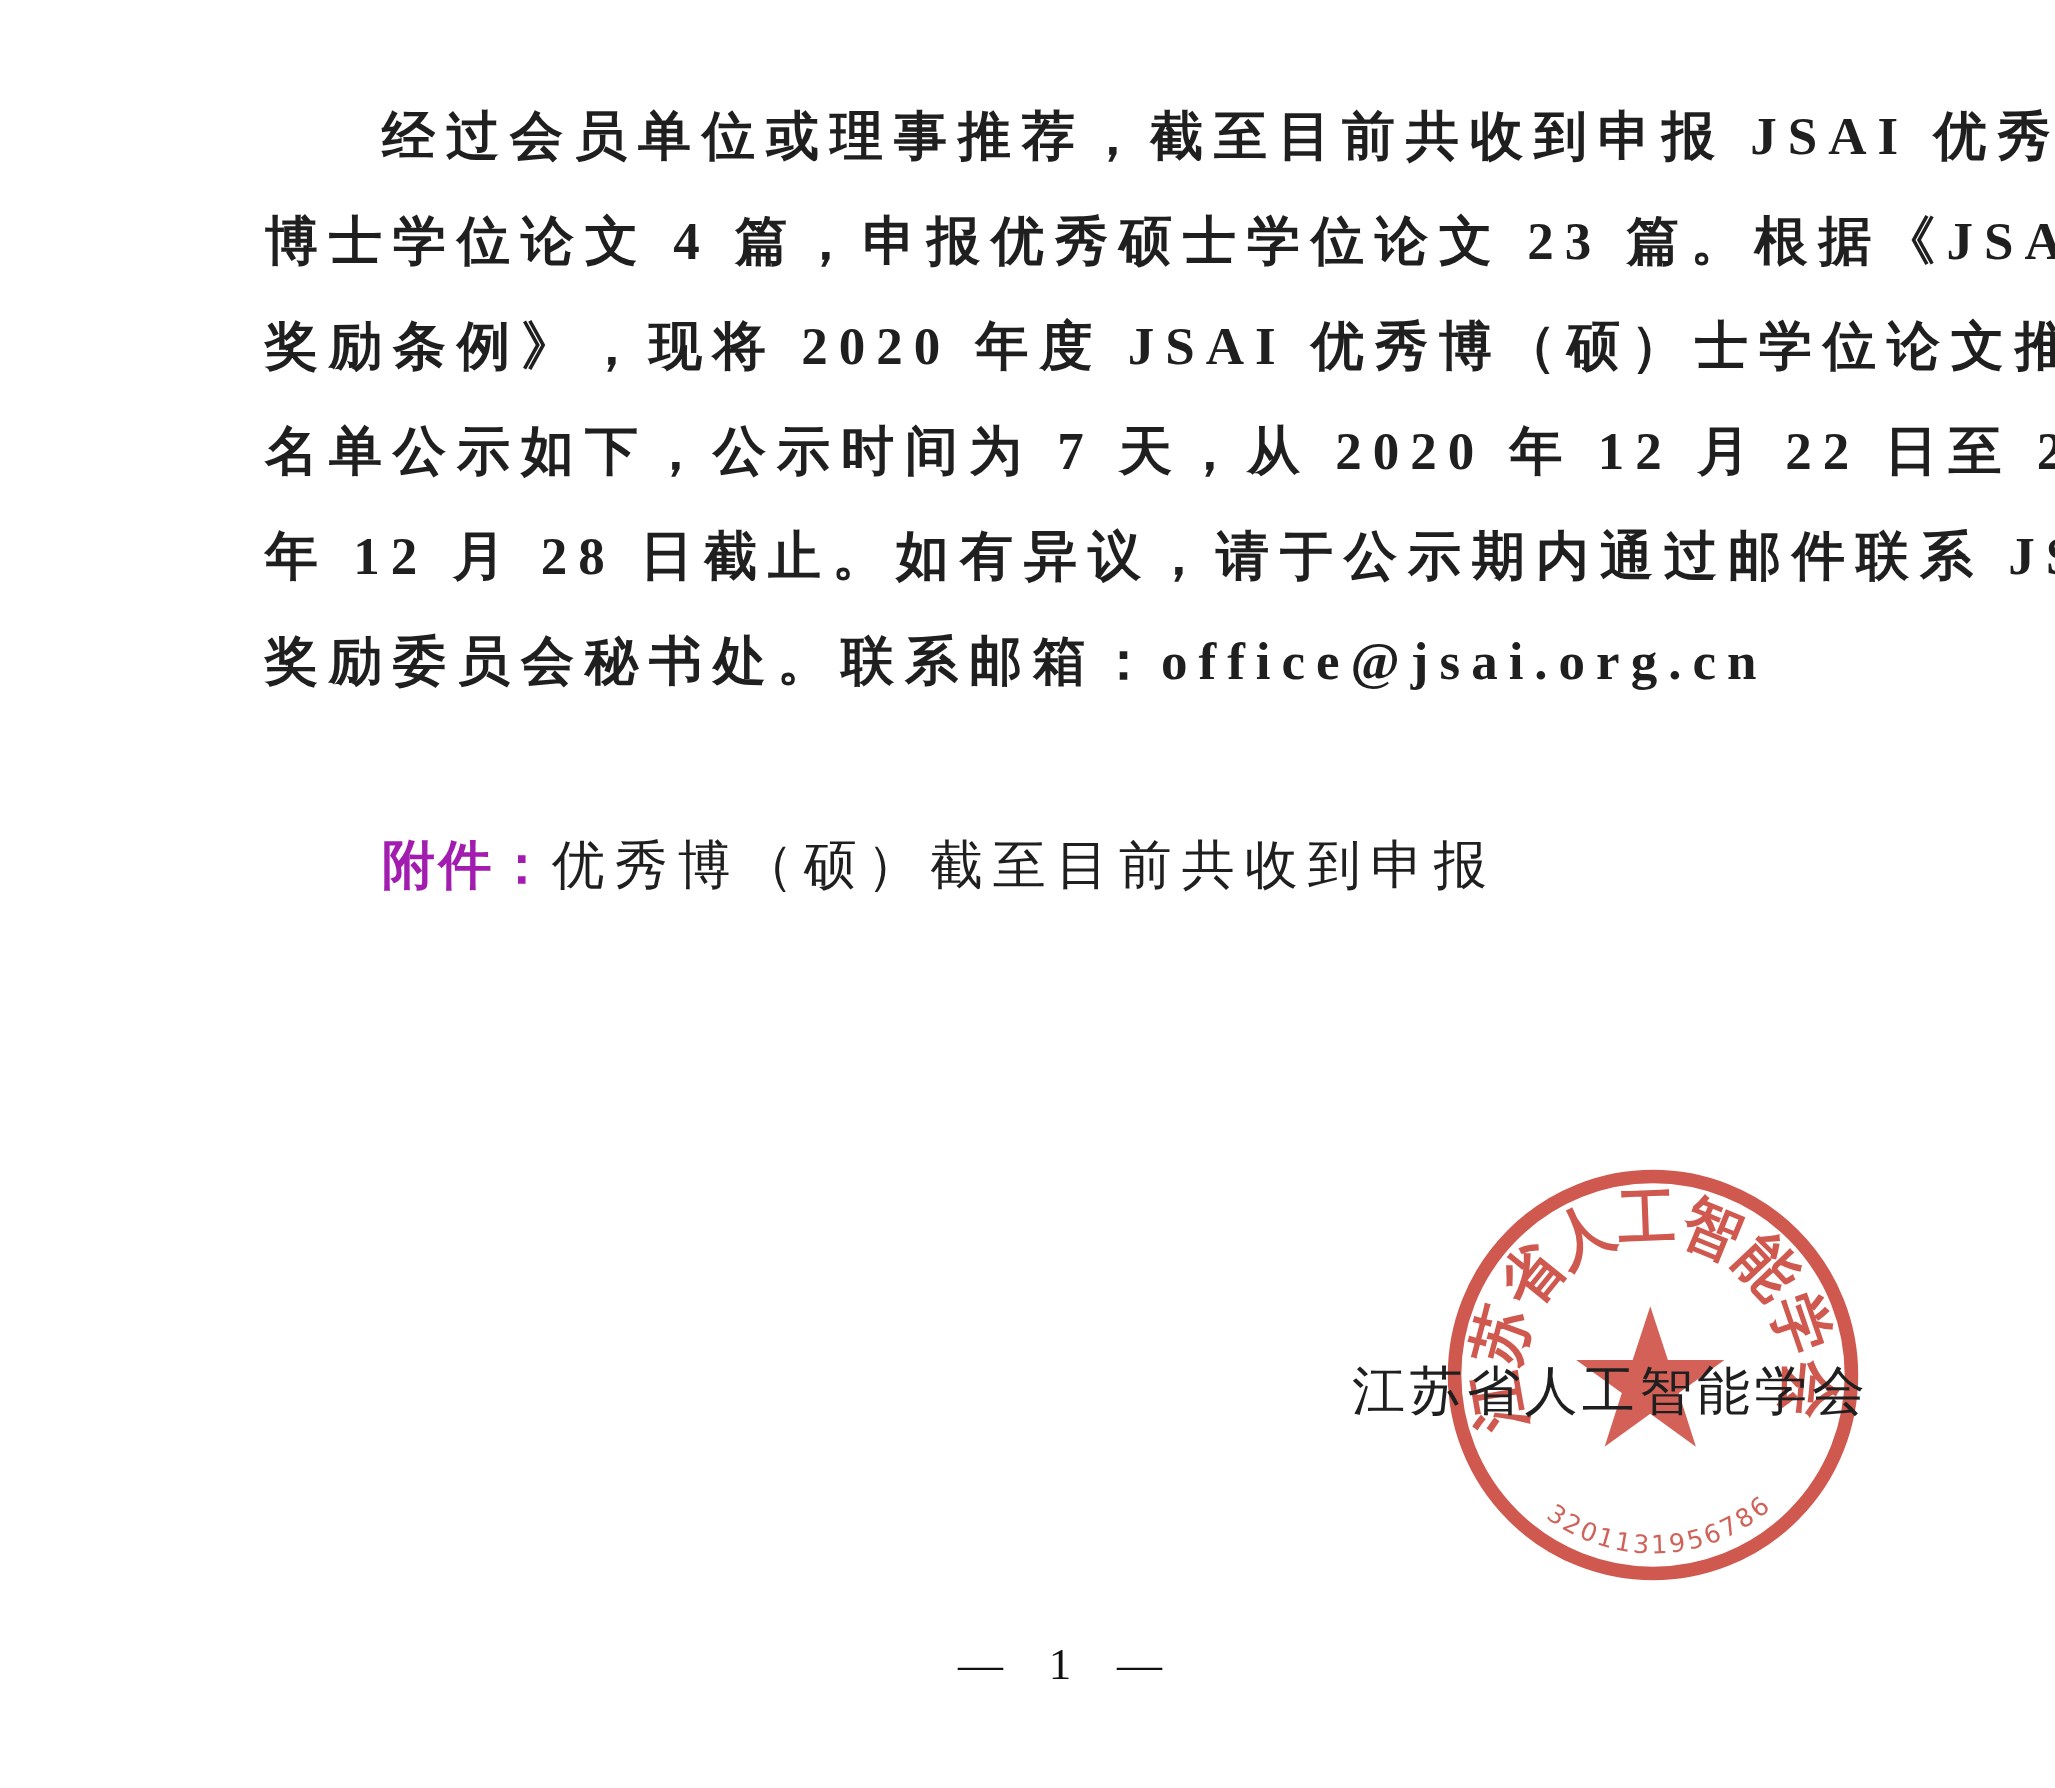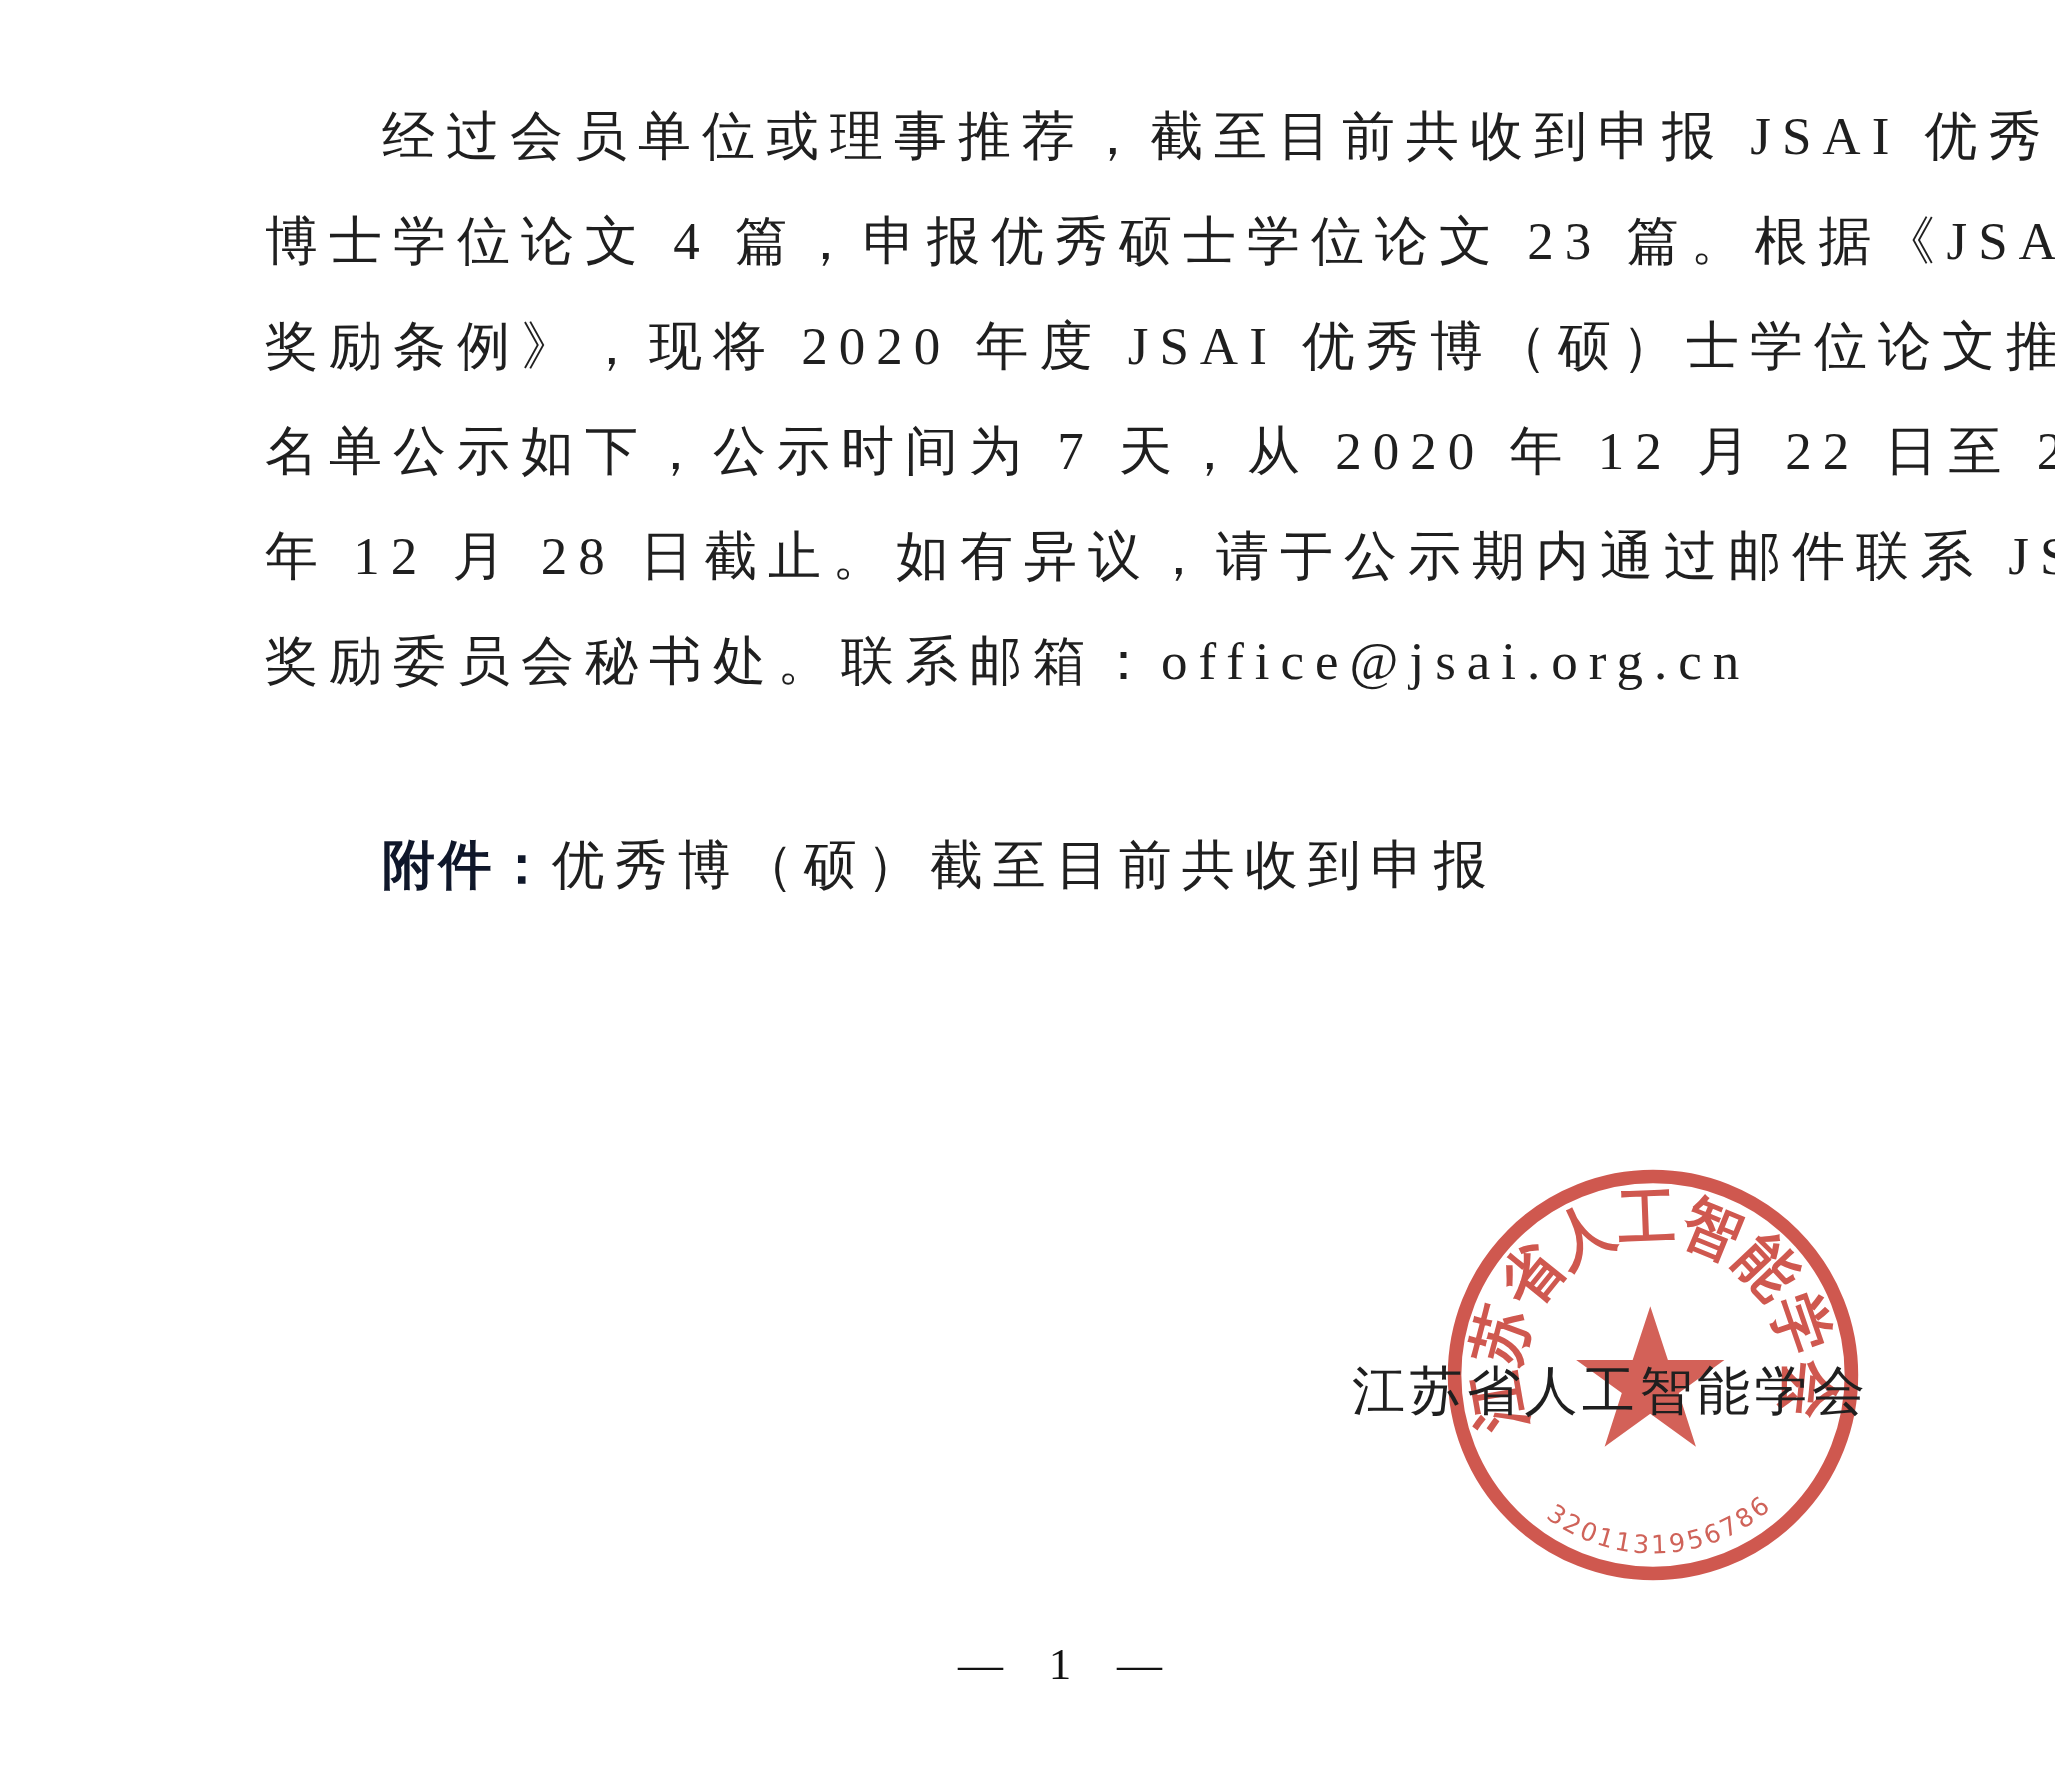--- a/index.html
+++ b/index.html
@@ -17,40 +17,40 @@
     position: absolute;
     left: 265px;
     top: 84px;
     width: 1595px;
     font-size: 53px;
     line-height: 105px;
     letter-spacing: 11px;
     text-align: justify;
     color: #1f1f1f;
   }
-  .para .line { text-align: justify; text-align-last: justify; white-space: nowrap; }
+  .para .line { text-align: justify; text-align-last: justify; white-space: nowrap; font-weight: bold; }
   .para .line.first { text-indent: 117px; }
   .para .line.last { text-align-last: left; white-space: normal; }
   
   .attachment {
     position: absolute;
     left: 265px;
     top: 812px;
     width: 1595px;
     font-size: 53px;
     line-height: 105px;
     text-indent: 117px;
     letter-spacing: 10px;
     white-space: nowrap;
   }
   .attachment .label {
     font-family: "Liberation Sans", sans-serif;
     font-weight: 700;
     letter-spacing: 3.6px;
-    color: #0f172a;
+    color: #a21caf;
   }
   .attachment .text { letter-spacing: 10px; }
   
   .sig-org {
     position: absolute;
     left: 1352px;
     top: 1339px;
     font-size: 53px;
     line-height: 105px;
     letter-spacing: 4.5px;

